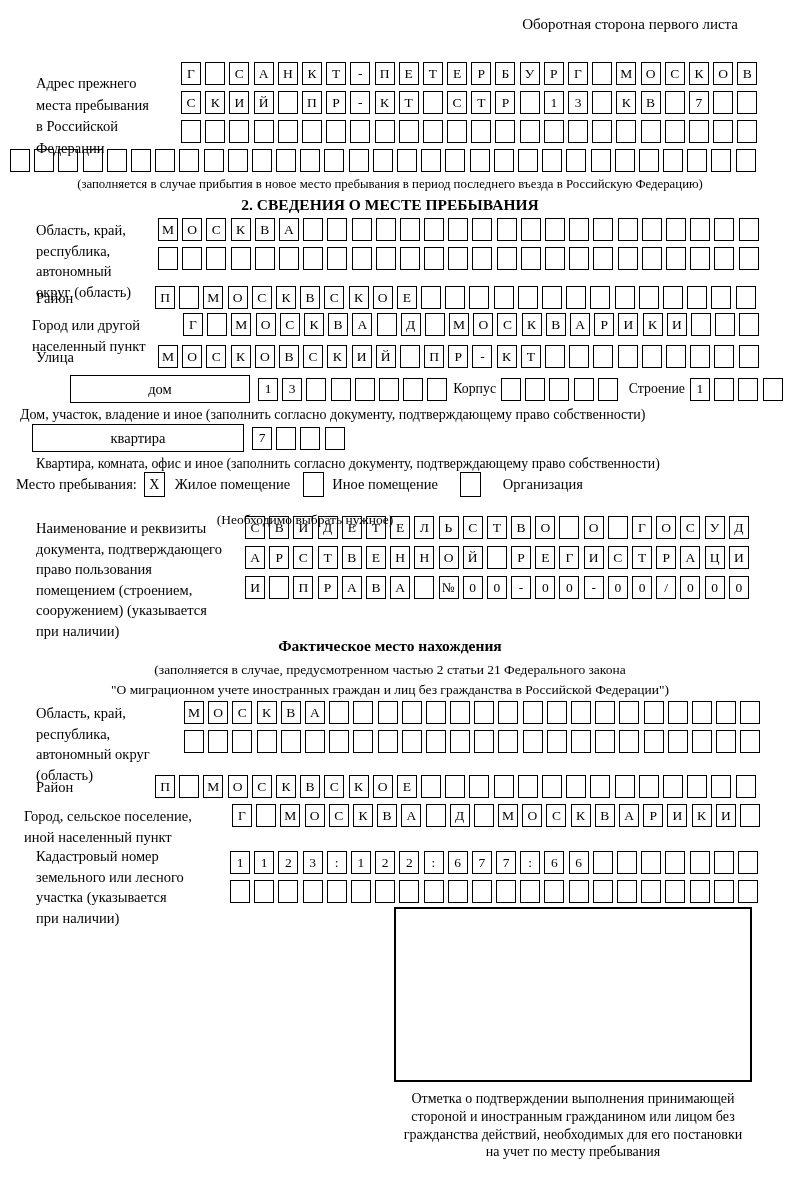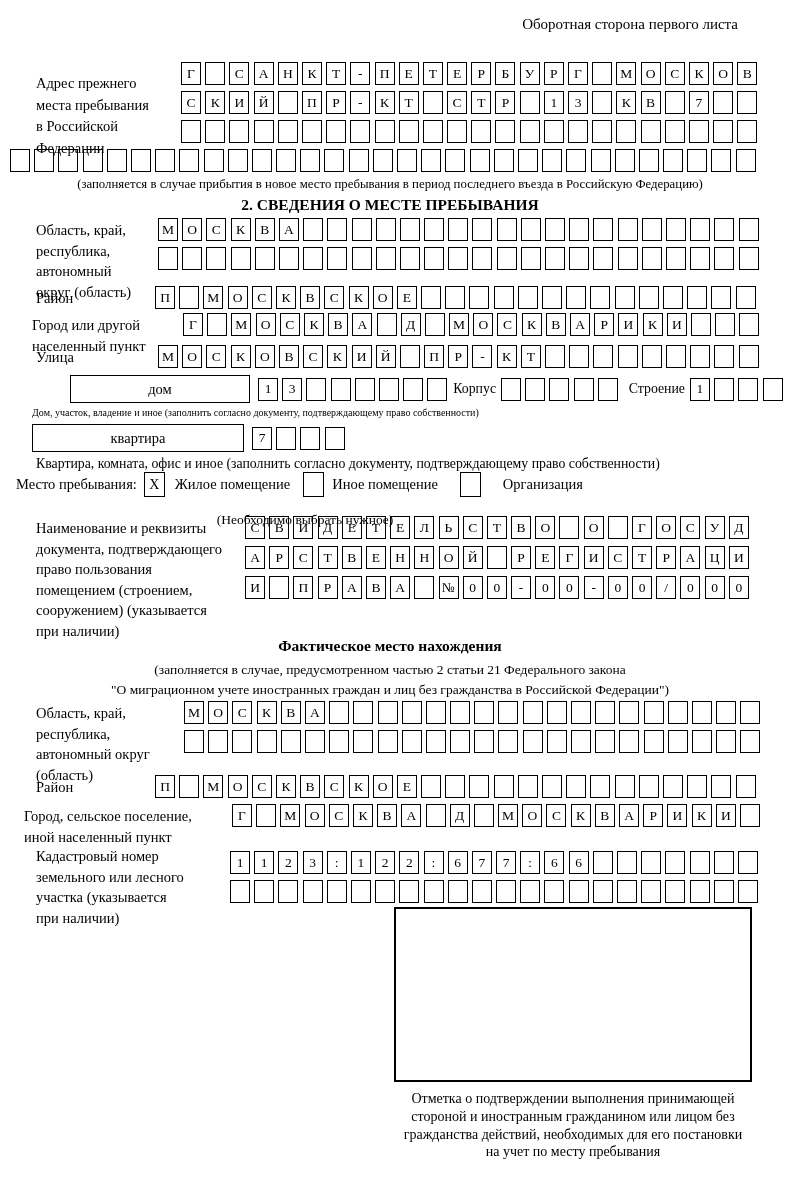--- a/index.html
+++ b/index.html
@@ -346,21 +346,21 @@
         <span class="cell"></span>
       </div>
     <div class="small-cap" style="margin-left:11px;">Строение</div>
     <div class="cellrow" style="margin-left:5px;">
         <span class="cell">1</span>
         <span class="cell"></span>
         <span class="cell"></span>
         <span class="cell"></span>
       </div>
   </div>
-  <div class="abs note" style="left:32px;top:407px;font-size:10px;">Дом, участок, владение и иное (заполнить согласно документу, подтверждающему право собственности)</div>
+  <div class="abs note" style="left:20px;top:407px;font-size:14px;">Дом, участок, владение и иное (заполнить согласно документу, подтверждающему право собственности)</div>
 
   <div class="abs inline-row" style="left:32px;top:424px;">
     <div class="fbox" style="width:212px;">квартира</div>
     <div class="cellrow" style="margin-left:8px;">
         <span class="cell">7</span>
         <span class="cell"></span>
         <span class="cell"></span>
         <span class="cell"></span>
       </div>
   </div>

